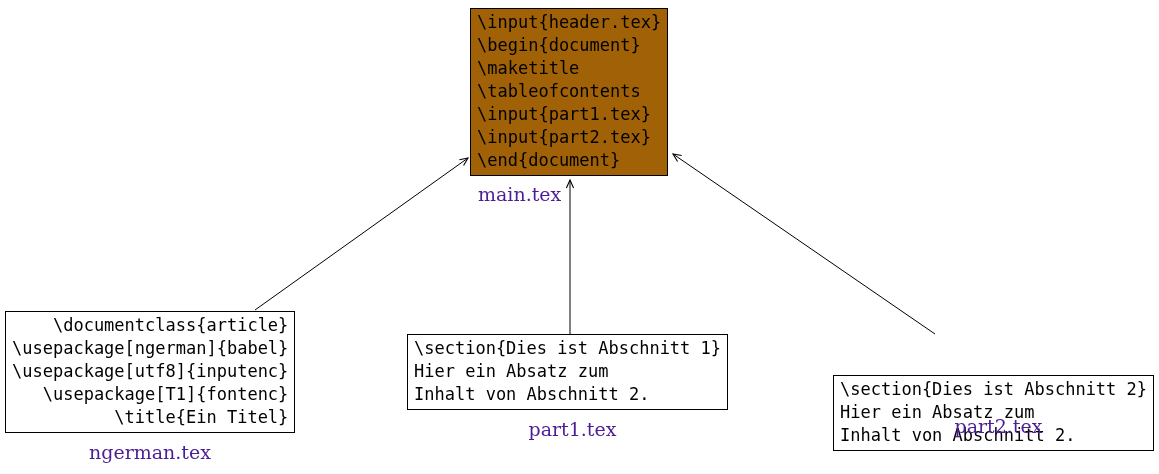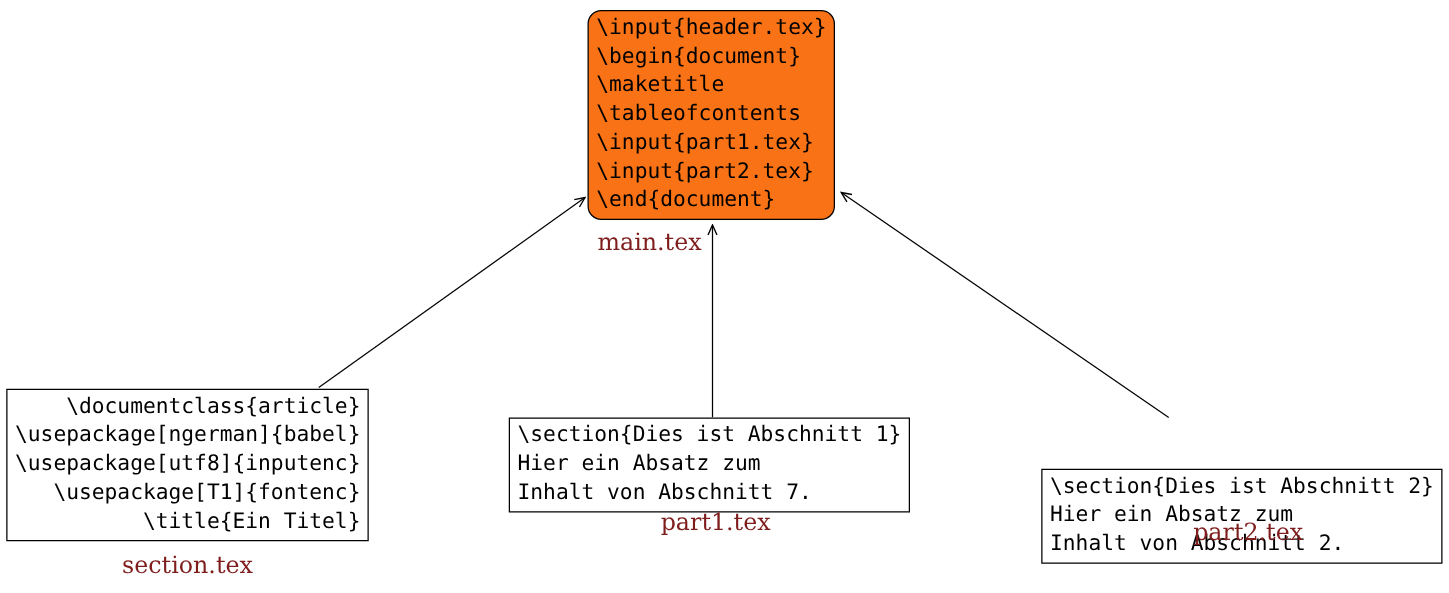--- a/index.html
+++ b/index.html
@@ -30,36 +30,36 @@
     padding: 2px 6px 3px 6px;
     box-sizing: border-box;
   }
   .box .code {
     font-family: "DejaVu Sans Mono", monospace;
     font-size: 17px;
     line-height: 23px;
     white-space: pre;
     color: #000000;
   }
-  .box-main   { left: 470px; top: 8px;   background: #f97316; border-radius: 11px; }
+  .box-main   { left: 470px; top: 8px;   background: #a16207; }
   .box-header { left: 5px;   top: 311px; text-align: right; }
   .box-part1  { left: 407px; top: 334px; }
   .box-part2  { left: 833px; top: 335px; margin-top: 40px; }
 
   .node-label {
     position: absolute;
     font-family: "DejaVu Serif", serif;
     font-size: 19px;
     line-height: 22px;
-    color: #7f1d1d;
+    color: #4c1d95;
     white-space: nowrap;
   }
   .label-main   { left: 478px; top: 183px; }
   .label-header { left: 5px;   top: 441px; width: 290px; text-align: center; }
-  .label-part1  { left: 407px; top: 407px; width: 331px; text-align: center; }
+  .label-part1  { left: 407px; top: 418px; width: 331px; text-align: center; }
   .label-part2  { left: 833px; top: 415px; width: 331px; text-align: center; }
 </style>
 </head>
 <body>
 
 <div class="canvas">
 
   <svg class="edges" width="1159" height="474" viewBox="0 0 1159 474" xmlns="http://www.w3.org/2000/svg">
     <defs>
       <marker id="arrow" viewBox="0 0 10 10" refX="9" refY="5" markerWidth="10" markerHeight="10" orient="auto">
@@ -82,26 +82,26 @@
   </div>
   <div class="node-label label-main">main.tex</div>
 
   <div class="box box-header">
     <div class="code">\documentclass{article}
 \usepackage[ngerman]{babel}
 \usepackage[utf8]{inputenc}
 \usepackage[T1]{fontenc}
 \title{Ein Titel}</div>
   </div>
-  <div class="node-label label-header">section.tex</div>
+  <div class="node-label label-header">ngerman.tex</div>
 
   <div class="box box-part1">
     <div class="code">\section{Dies ist Abschnitt 1}
 Hier ein Absatz zum
-Inhalt von Abschnitt 7.</div>
+Inhalt von Abschnitt 2.</div>
   </div>
   <div class="node-label label-part1">part1.tex</div>
 
   <div class="box box-part2">
     <div class="code">\section{Dies ist Abschnitt 2}
 Hier ein Absatz zum
 Inhalt von Abschnitt 2.</div>
   </div>
   <div class="node-label label-part2">part2.tex</div>
 

